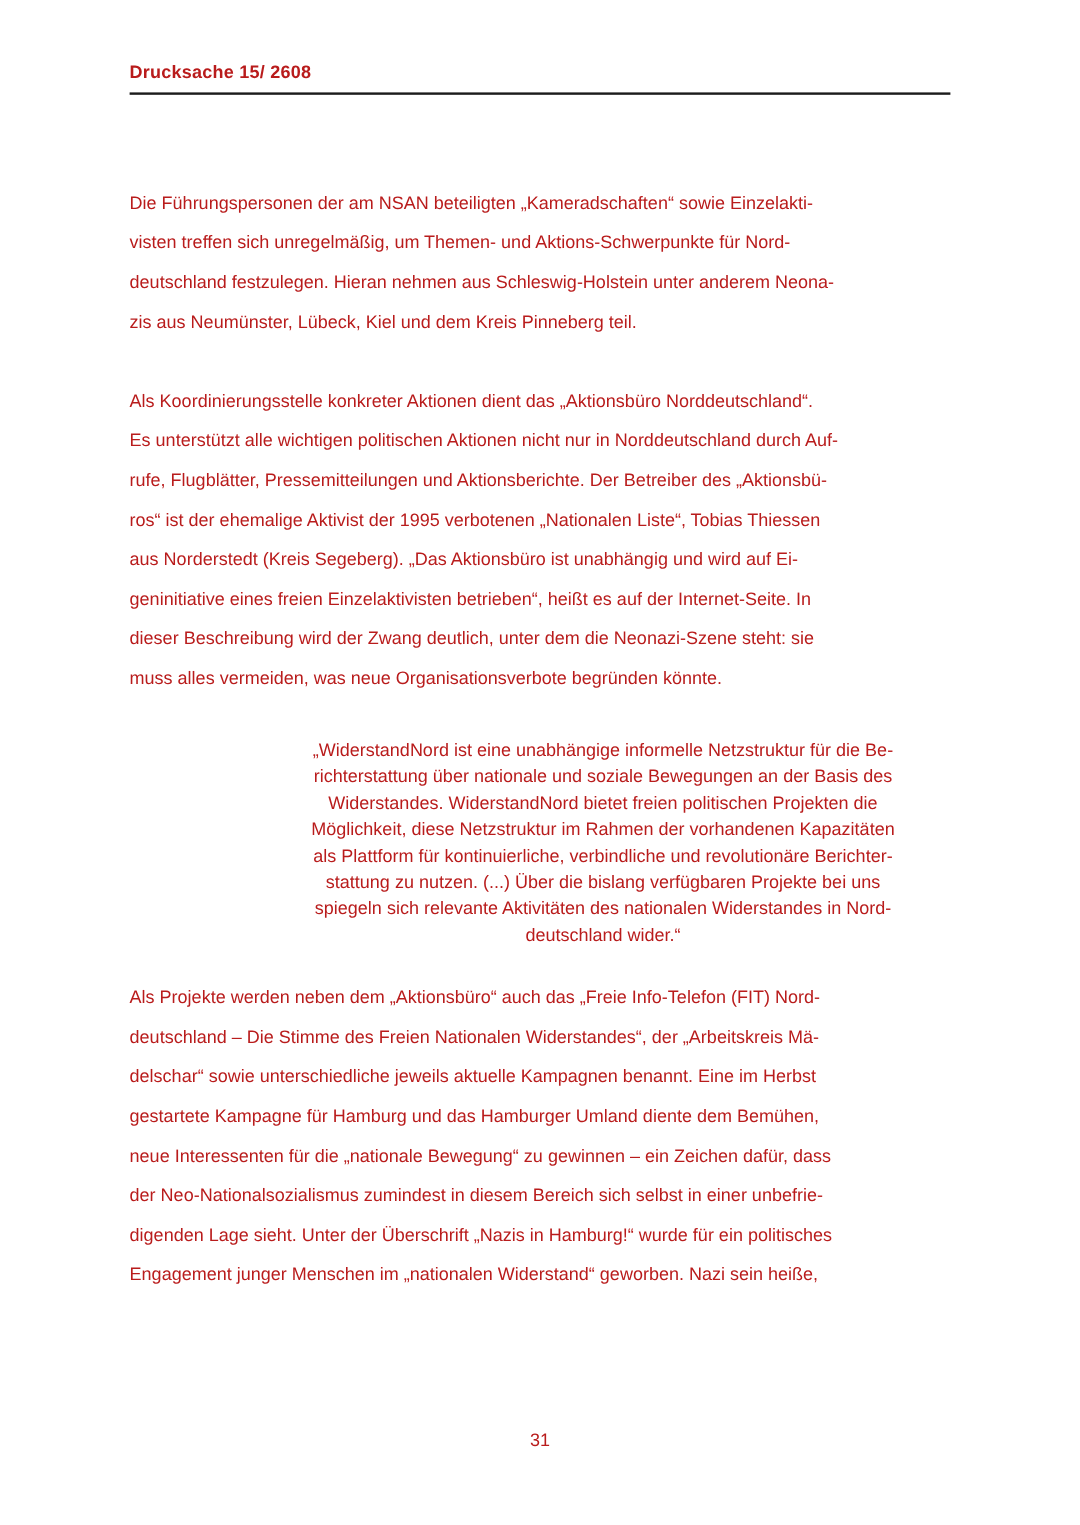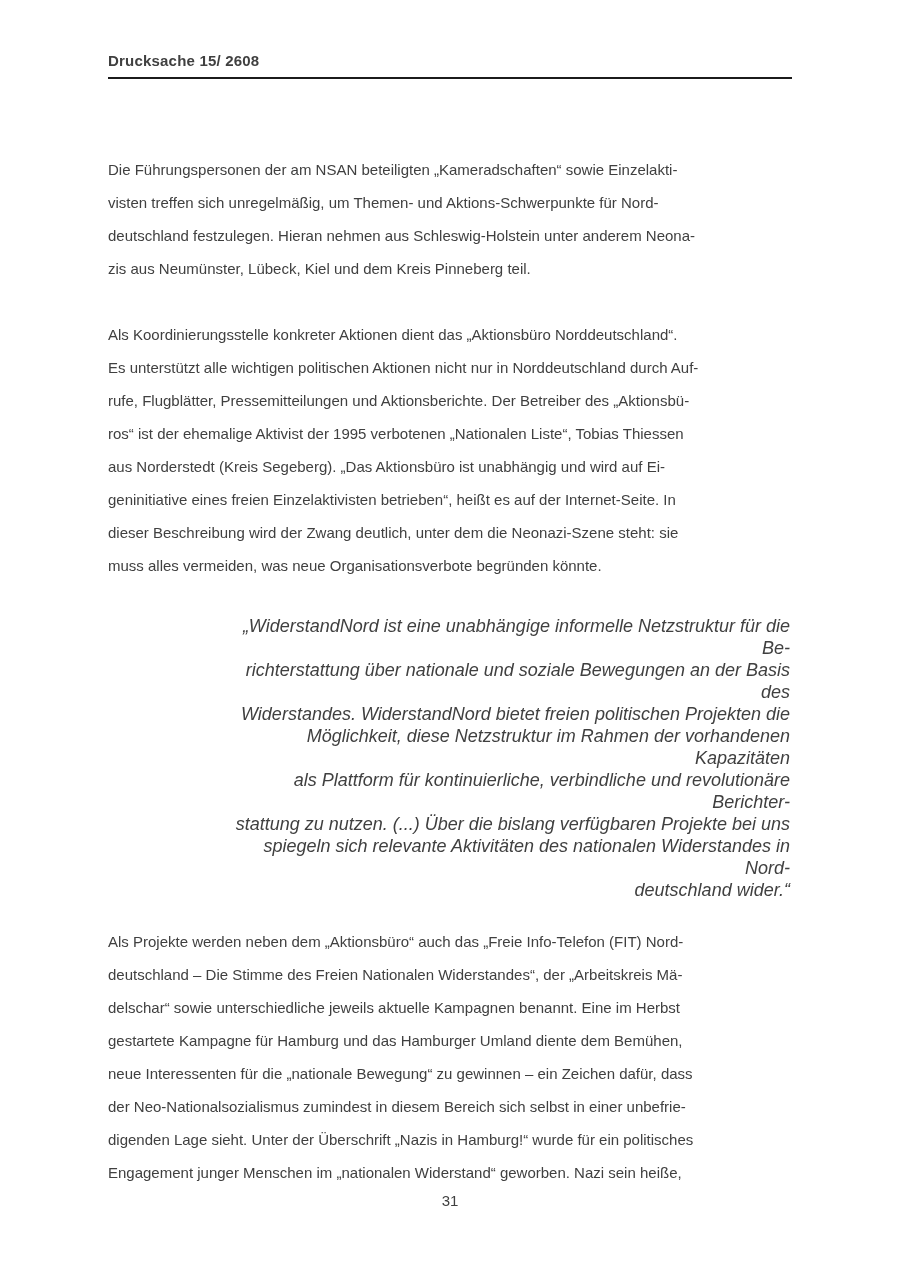--- a/index.html
+++ b/index.html
@@ -8,21 +8,21 @@
     padding: 0;
     background: #ffffff;
   }
   .page {
     position: relative;
     width: 900px;
     height: 1271px;
     margin: 0 auto;
     background: #ffffff;
     font-family: "Liberation Sans", "DejaVu Sans", sans-serif;
-    color: #404040;
+    color: #b91c1c;
     overflow: hidden;
   }
   .doc-header {
     position: relative;
     margin: 0 108px;
     padding-top: 52px;
     padding-bottom: 8px;
     border-bottom: 2px solid #1b1b1b;
     font-size: 15px;
     line-height: 17px;
@@ -46,25 +46,24 @@
   .para {
     margin: 0 0 33px 0;
     font-size: 15px;
     line-height: 33px;
     white-space: pre-line;
     text-align: left;
   }
   .quote {
     margin: 7px 0 24px 107px;
     width: 575px;
-    font-size: 18px;
+    font-size: 15px;
     line-height: 22px;
     white-space: pre-line;
-    text-align: right;
-    font-style: italic;
+    text-align: center;
   }
   .page-footer {
     position: absolute;
     left: 0;
     right: 0;
     top: 1192px;
     text-align: center;
     font-size: 15px;
   }
 </style>

